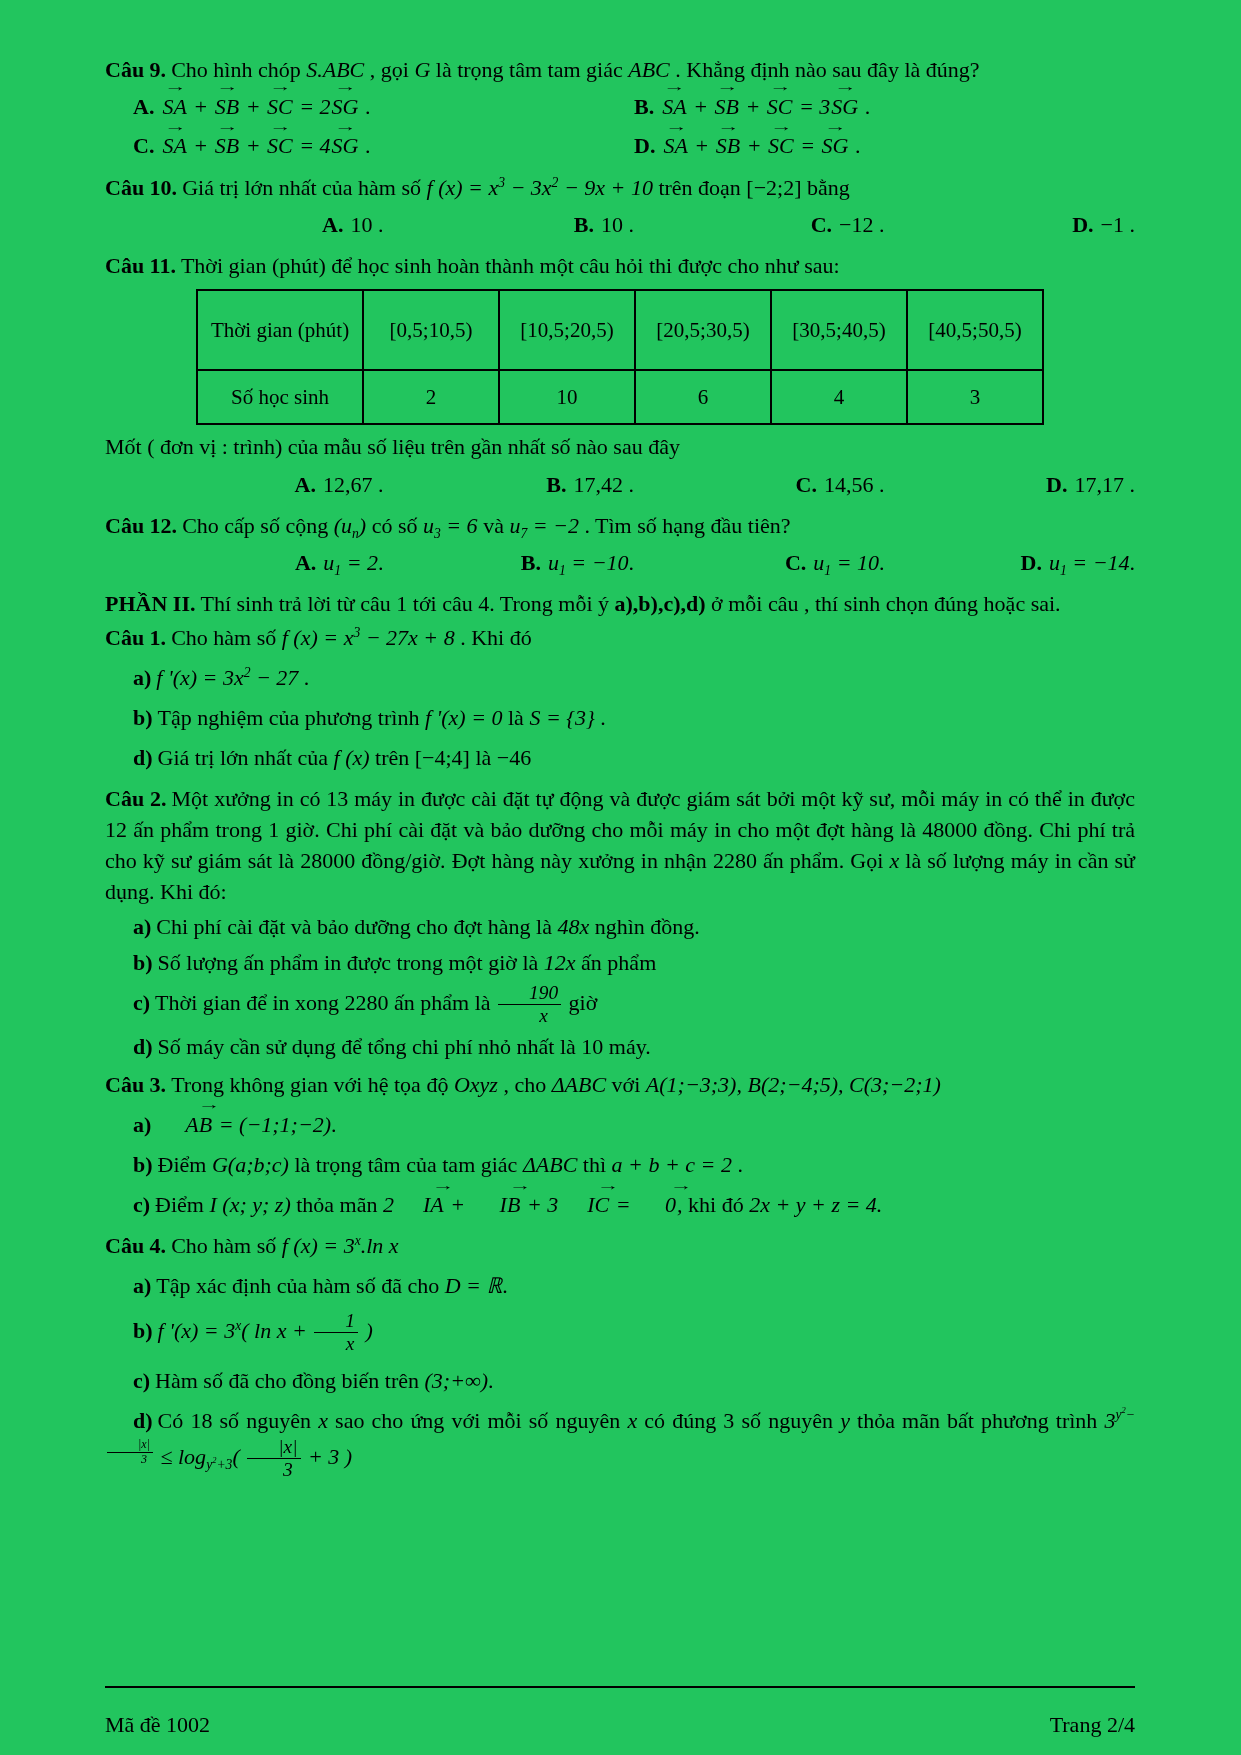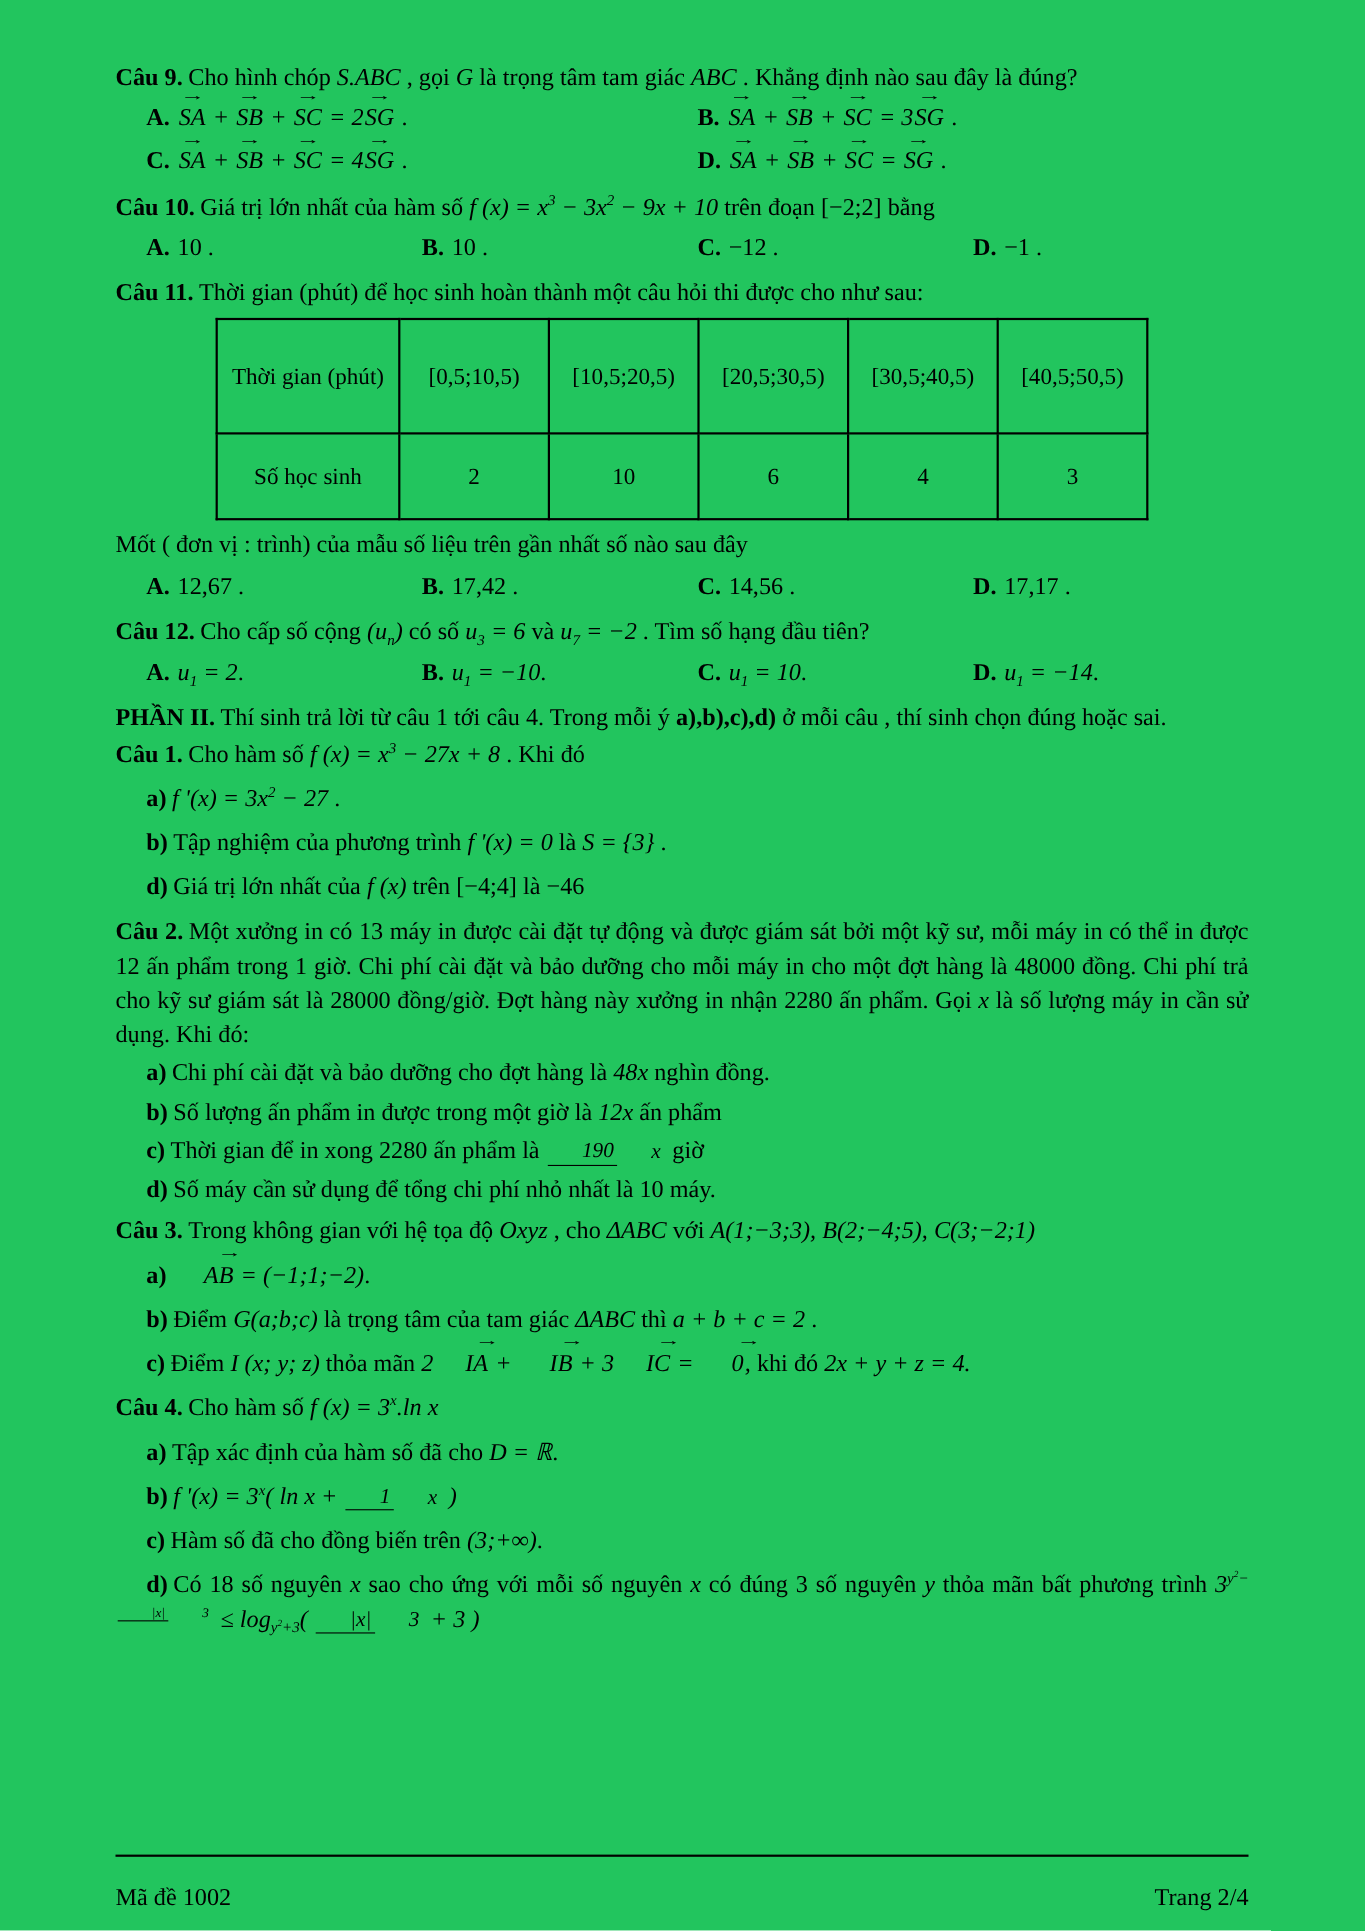--- a/index.html
+++ b/index.html
@@ -12,46 +12,46 @@
     box-sizing:border-box;
     padding:52px 106px 0 105px;
     overflow:hidden;
   }
   p{margin:0;}
   .q{margin:2px 0 6px 0;}
   .stem{text-align:justify;margin:2px 0;}
   .qlabel{font-weight:bold;margin-right:5px;}
   .opts{display:grid;padding-left:28px;margin:1px 0 2px 0;}
   .cols2{grid-template-columns:1fr 1fr;}
-  .cols4{grid-template-columns:repeat(4,1fr);}
+  .cols4{grid-template-columns:repeat(4,1fr);text-align:right;}
   .opt{padding:4px 0;white-space:nowrap;}
   .okey{font-weight:bold;margin-right:7px;}
   .tf{text-indent:28px;text-align:justify;margin:9px 0;}
   .ikey{font-weight:bold;margin-right:5px;}
   .math{font-style:italic;}
   sup{font-size:0.62em;line-height:0;}
   sub{font-size:0.62em;line-height:0;}
   .vec{position:relative;display:inline-block;margin:0 1px;}
   .vec .arr{
     position:absolute;top:-0.82em;left:50%;
     transform:translateX(-50%) scaleX(1.7);
     font-size:0.6em;line-height:1;font-style:normal;
   }
   .vec .vb{font-style:italic;}
   .frac{
-    display:inline-flex;flex-direction:row;align-items:center;
+    display:inline-flex;flex-direction:column;align-items:center;
     vertical-align:middle;line-height:1.15;font-size:0.88em;
     margin:0 2px;font-style:inherit;
   }
   .frac .num{padding:0 3px;border-bottom:1.4px solid #000;}
   .frac .den{padding:0 3px;}
   .qtable{border-collapse:collapse;margin:8px auto 6px auto;}
   .qtable td{
     border:2px solid #000;text-align:center;vertical-align:middle;
-    font-size:21px;line-height:1.25;padding:16px 8px;
+    font-size:21px;line-height:1.25;padding:4px 8px;
   }
   .qtable .c0{width:148px;}
   .qtable .ci{width:118px;}
   .qtable .r0 td{height:70px;}
   .qtable .r1 td{height:44px;}
   .footer{
     position:absolute;top:1686px;left:105px;right:106px;
     border-top:2.5px solid #000;
     padding-top:21px;
     display:flex;justify-content:space-between;

